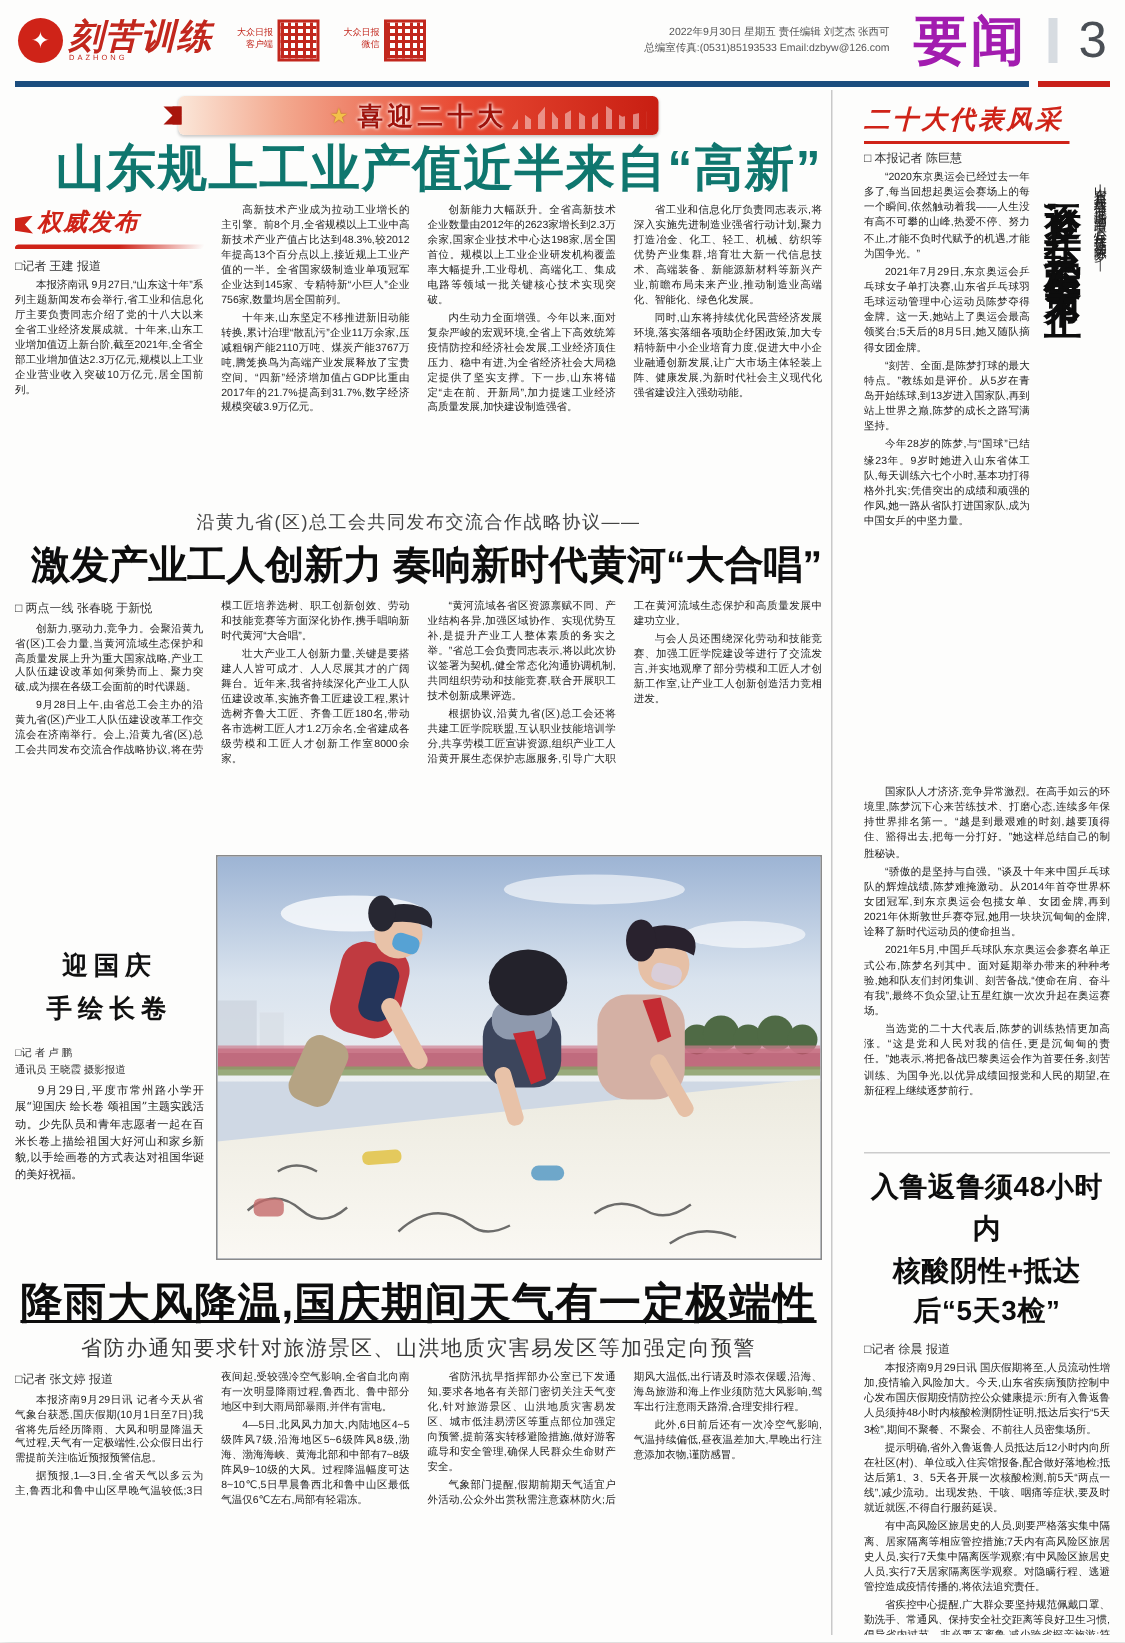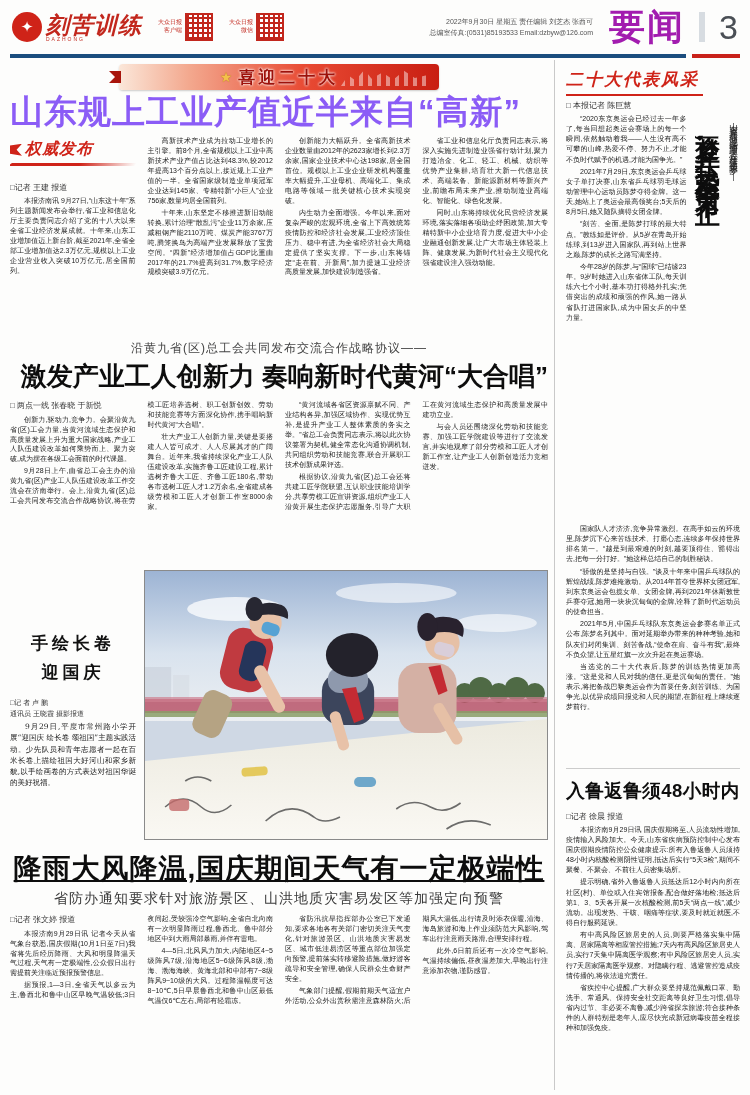--- a/index.html
+++ b/index.html
@@ -18,35 +18,35 @@
   .issue-info{text-align:right;font-size:7px;color:#555;line-height:1.6;white-space:nowrap;}
   .section-name{font-size:36px;font-weight:900;color:#a21caf;letter-spacing:2px;margin-left:8px;}
   .sec-divider{width:6px;height:30px;background:#d7dce1;margin:0 6px;}
   .page-no{font-size:34px;color:#4a4f55;font-weight:400;line-height:1;}
   .rule-row{display:flex;height:4px;margin:4px 10px 0 10px;}
   .rule-blue{flex:1;background:#1b4d7e;}
   .rule-red{width:48px;background:#c9211a;margin-left:6px;}
   
   .main{display:flex;padding:0 10px;margin-top:2px;}
   .left-region{width:538px;}
-  .right-col{flex:1;border-left:1px solid #c9c9c9;margin-left:6px;padding-left:11px;overflow:hidden;height:1030px;}
+  .right-col{flex:1;border-left:1px solid #c9c9c9;margin-left:6px;padding-left:21px;overflow:hidden;height:1030px;}
   
   .banner{position:relative;width:320px;height:26px;margin:4px auto 4px auto;border-radius:4px;background:linear-gradient(90deg,#fbe7d9 0%,#f3a88e 22%,#e84a33 58%,#c81e12 100%);display:flex;align-items:center;justify-content:center;gap:6px;box-shadow:0 1px 2px rgba(0,0,0,.2);}
   .banner::before{content:"";position:absolute;left:-10px;top:7px;border:6px solid #a8150c;border-left-color:transparent;}
   .banner-emblem{color:#f3c14a;font-size:14px;text-shadow:0 0 1px #9e5c00;}
   .banner-text{font-size:17px;font-weight:900;color:#9e120b;letter-spacing:3px;text-shadow:0 0 2px #fff,0 0 3px #fff;}
   .banner-skyline{position:absolute;right:8px;top:4px;width:90px;height:18px;opacity:.45;background:repeating-linear-gradient(90deg,#fff 0 4px,transparent 4px 9px);clip-path:polygon(0 100%,8% 40%,16% 70%,26% 10%,34% 60%,46% 25%,58% 65%,70% 15%,82% 55%,100% 35%,100% 100%);}
   .kicker{text-align:center;font-size:13px;color:#333;letter-spacing:2px;margin:2px 0;}
-  .lead-headline{text-align:left;font-size:33px;font-weight:900;color:#8b5cf6;letter-spacing:1px;margin:2px 0 6px 0;line-height:1.1;}
+  .lead-headline{text-align:right;font-size:33px;font-weight:900;color:#0f766e;letter-spacing:1px;margin:2px 0 6px 0;line-height:1.1;}
   .body-cols{column-gap:12px;font-size:7px;line-height:1.42;color:#222;text-align:justify;overflow:hidden;}
   .cols4{column-count:4;}
   .lead-body{height:198px;}
   .para{margin:0 0 2px 0;text-indent:2em;}
   .byline{font-size:8px;color:#333;margin:0 0 3px 0;}
-  .authority-logo{break-inside:avoid;margin:2px 0 16px 0;}
+  .authority-logo{break-inside:avoid;margin:2px 0 6px 0;}
   .authority-inner{display:flex;align-items:center;gap:3px;}
   .authority-flag{width:12px;height:12px;background:#cf2318;clip-path:polygon(0 15%,100% 0,55% 50%,100% 100%,0 85%);}
   .authority-text{font-size:16px;font-weight:900;font-style:italic;color:#cf2318;letter-spacing:1px;}
   .authority-swoosh{height:3px;margin-top:2px;background:linear-gradient(90deg,#cf2318 55%,rgba(207,35,24,0));border-radius:2px;transform:skewX(-30deg);}
   
   .union-kicker{text-align:center;font-size:12px;color:#444;letter-spacing:1px;margin:6px 0 2px 0;}
   .union-headline{text-align:right;font-size:26px;font-weight:900;color:#0d0d0d;margin:0 0 6px 0;}
   .union-body{height:162px;}
   
   .photo-row{display:flex;margin-top:8px;gap:8px;}
@@ -151,22 +151,22 @@
             <p class="para">9月28日上午,由省总工会主办的沿黄九省(区)产业工人队伍建设改革工作交流会在济南举行。会上,沿黄九省(区)总工会共同发布交流合作战略协议,将在劳模工匠培养选树、职工创新创效、劳动和技能竞赛等方面深化协作,携手唱响新时代黄河“大合唱”。</p>
             <p class="para">壮大产业工人创新力量,关键是要搭建人人皆可成才、人人尽展其才的广阔舞台。近年来,我省持续深化产业工人队伍建设改革,实施齐鲁工匠建设工程,累计选树齐鲁大工匠、齐鲁工匠180名,带动各市选树工匠人才1.2万余名,全省建成各级劳模和工匠人才创新工作室8000余家。</p>
             <p class="para">“黄河流域各省区资源禀赋不同、产业结构各异,加强区域协作、实现优势互补,是提升产业工人整体素质的务实之举。”省总工会负责同志表示,将以此次协议签署为契机,健全常态化沟通协调机制,共同组织劳动和技能竞赛,联合开展职工技术创新成果评选。</p>
             <p class="para">根据协议,沿黄九省(区)总工会还将共建工匠学院联盟,互认职业技能培训学分,共享劳模工匠宣讲资源,组织产业工人沿黄开展生态保护志愿服务,引导广大职工在黄河流域生态保护和高质量发展中建功立业。</p>
             <p class="para">与会人员还围绕深化劳动和技能竞赛、加强工匠学院建设等进行了交流发言,并实地观摩了部分劳模和工匠人才创新工作室,让产业工人创新创造活力竞相迸发。</p>
           </div>
       </div>
 
       <div class="photo-row">
         <div class="caption-box">
+          <div class="caption-title">迎国庆</div>
           <div class="caption-title">手绘长卷</div>
-          <div class="caption-title">迎国庆</div>
           <div class="caption-byline">□记 者 卢 鹏
   通讯员 王晓霞 摄影报道</div>
           <div class="caption-text">9月29日,平度市常州路小学开展“迎国庆 绘长卷 颂祖国”主题实践活动。少先队员和青年志愿者一起在百米长卷上描绘祖国大好河山和家乡新貌,以手绘画卷的方式表达对祖国华诞的美好祝福。</div>
         </div>
         <div class="photo-frame">
           <svg width="100%" height="100%" viewBox="0 0 400 268" preserveAspectRatio="none">
             <defs>
               <linearGradient id="sky" x1="0" y1="0" x2="0" y2="1">
                 <stop offset="0" stop-color="#9db4d4"></stop>
                   <stop offset=".55" stop-color="#d9e3ee"></stop>
@@ -270,20 +270,21 @@
       </div>
       <div class="wide-body">
           <p class="para">国家队人才济济,竞争异常激烈。在高手如云的环境里,陈梦沉下心来苦练技术、打磨心态,连续多年保持世界排名第一。“越是到最艰难的时刻,越要顶得住、豁得出去,把每一分打好。”她这样总结自己的制胜秘诀。</p>
           <p class="para">“骄傲的是坚持与自强。”谈及十年来中国乒乓球队的辉煌战绩,陈梦难掩激动。从2014年首夺世界杯女团冠军,到东京奥运会包揽女单、女团金牌,再到2021年休斯敦世乒赛夺冠,她用一块块沉甸甸的金牌,诠释了新时代运动员的使命担当。</p>
           <p class="para">2021年5月,中国乒乓球队东京奥运会参赛名单正式公布,陈梦名列其中。面对延期举办带来的种种考验,她和队友们封闭集训、刻苦备战,“使命在肩、奋斗有我”,最终不负众望,让五星红旗一次次升起在奥运赛场。</p>
           <p class="para">当选党的二十大代表后,陈梦的训练热情更加高涨。“这是党和人民对我的信任,更是沉甸甸的责任。”她表示,将把备战巴黎奥运会作为首要任务,刻苦训练、为国争光,以优异成绩回报党和人民的期望,在新征程上继续逐梦前行。</p>
         </div>
 
       <div class="covid-box">
         <div class="covid-headline">入鲁返鲁须48小时内</div>
+        <div class="covid-headline">核酸阴性+抵达后“5天3检”</div>
         <div class="covid-byline">□记者 徐晨 报道</div>
         <div class="covid-body">
             <p class="para">本报济南9月29日讯 国庆假期将至,人员流动性增加,疫情输入风险加大。今天,山东省疾病预防控制中心发布国庆假期疫情防控公众健康提示:所有入鲁返鲁人员须持48小时内核酸检测阴性证明,抵达后实行“5天3检”,期间不聚餐、不聚会、不前往人员密集场所。</p>
             <p class="para">提示明确,省外入鲁返鲁人员抵达后12小时内向所在社区(村)、单位或入住宾馆报备,配合做好落地检;抵达后第1、3、5天各开展一次核酸检测,前5天“两点一线”,减少流动。出现发热、干咳、咽痛等症状,要及时就近就医,不得自行服药延误。</p>
             <p class="para">有中高风险区旅居史的人员,则要严格落实集中隔离、居家隔离等相应管控措施;7天内有高风险区旅居史人员,实行7天集中隔离医学观察;有中风险区旅居史人员,实行7天居家隔离医学观察。对隐瞒行程、逃避管控造成疫情传播的,将依法追究责任。</p>
             <p class="para">省疾控中心提醒,广大群众要坚持规范佩戴口罩、勤洗手、常通风、保持安全社交距离等良好卫生习惯,倡导省内过节、非必要不离鲁,减少跨省探亲旅游;符合接种条件的人群特别是老年人,应尽快完成新冠病毒疫苗全程接种和加强免疫。</p>
           </div>
       </div>
     </div>
 

